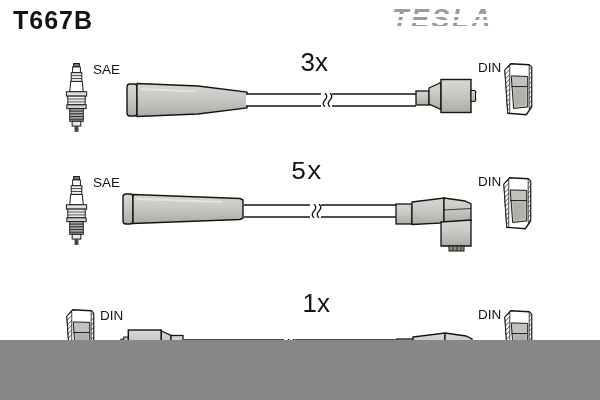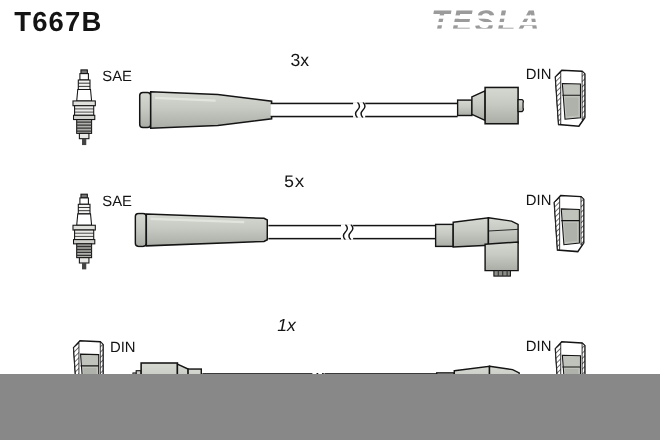--- a/index.html
+++ b/index.html
@@ -29,22 +29,22 @@
     width: 100px; height: 25px; overflow: hidden; font-style: italic;
   }
   .logo-text {
     font-size: 27px; line-height: 24px; font-weight: bold;
     letter-spacing: 2.5px; color: var(--brand-gray, #9b9b9b);
   }
   .logo-stripe {
     position: absolute; left: 0; right: 0; height: 2.6px; background: #fff;
   }
   .qty {
-    position: absolute; width: 64px; text-align: left;
-    font-size: 16px; color: var(--outline, #141414);
+    position: absolute; width: 64px; text-align: right;
+    font-size: 26px; color: var(--outline, #141414);
   }
   .lbl {
     position: absolute; font-size: 13.5px; color: var(--outline, #141414); text-align: center;
   }
   svg { display: block; }
 </style>
 </head>
 <body>
 
 <div class="canvas">
@@ -186,21 +186,21 @@
       <path d="M3,8 L9,1.5 L28,2.5 L30.5,5 L30.5,46 L25,54 L6,52.5 Z" fill="#fff" stroke="#141414" stroke-width="1.4"></path>
       <path d="M3,8 L8,3.5 L8,52 L6,52.5 Z" fill="url(#hatch)" stroke="#141414" stroke-width="0.8"></path>
       <path d="M28,2.5 L30.5,5 L30.5,46 L28,48 Z" fill="url(#hatch)" stroke="#141414" stroke-width="0.8"></path>
       <path d="M9.5,14 L26.5,14.5 L26.5,46 L12,47.5 Z" fill="#bfc3bb" stroke="#141414" stroke-width="1"></path>
       <line x1="9.5" y1="25" x2="26.5" y2="25" stroke="#141414" stroke-width="1"></line>
       <path d="M12,27 L24.5,27 L24.5,44 L13.5,45 Z" fill="#aeb2aa"></path>
     </svg>
   </div>
 
   <div class="row">
-    <div class="qty" style="left:252px; top:288px;font-style:italic;">1x</div>
+    <div class="qty" style="left:266px; top:288px;">1x</div>
 
     <svg class="abs" style="left:64px; top:308px;" width="33" height="55" viewBox="0 0 34 56">
       <path d="M3,8 L9,1.5 L28,2.5 L30.5,5 L30.5,46 L25,54 L6,52.5 Z" fill="#fff" stroke="#141414" stroke-width="1.4"></path>
       <path d="M3,8 L8,3.5 L8,52 L6,52.5 Z" fill="url(#hatch)" stroke="#141414" stroke-width="0.8"></path>
       <path d="M28,2.5 L30.5,5 L30.5,46 L28,48 Z" fill="url(#hatch)" stroke="#141414" stroke-width="0.8"></path>
       <path d="M9.5,14 L26.5,14.5 L26.5,46 L12,47.5 Z" fill="#bfc3bb" stroke="#141414" stroke-width="1"></path>
       <line x1="9.5" y1="25" x2="26.5" y2="25" stroke="#141414" stroke-width="1"></line>
       <path d="M12,27 L24.5,27 L24.5,44 L13.5,45 Z" fill="#aeb2aa"></path>
     </svg>
     <div class="lbl" style="left:100px; top:308px;">DIN</div>

